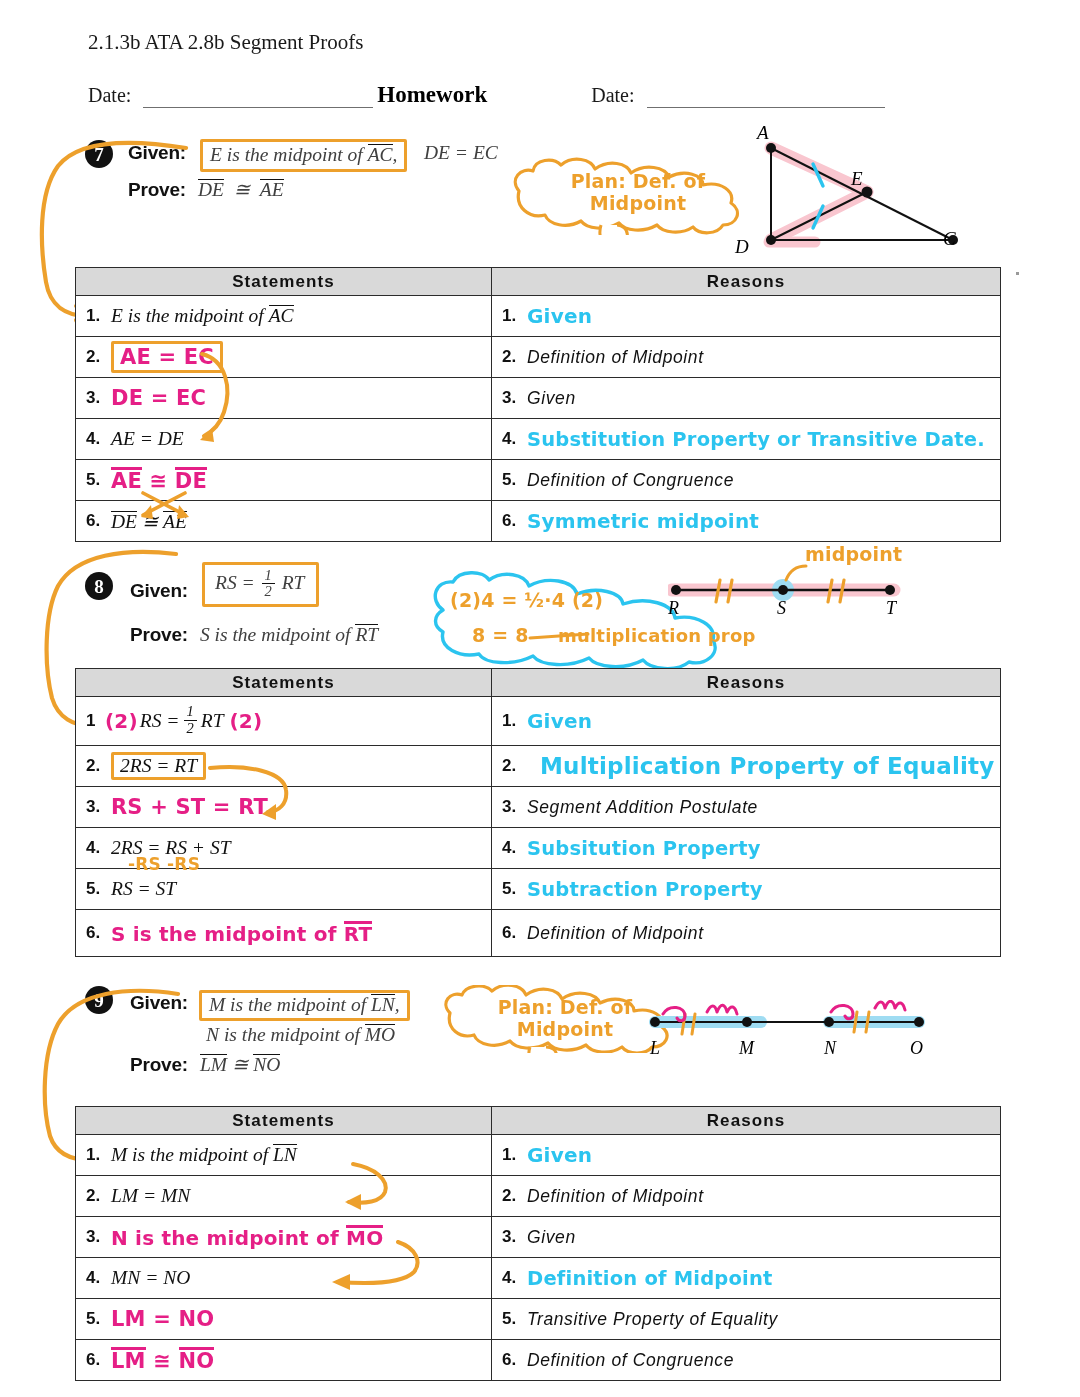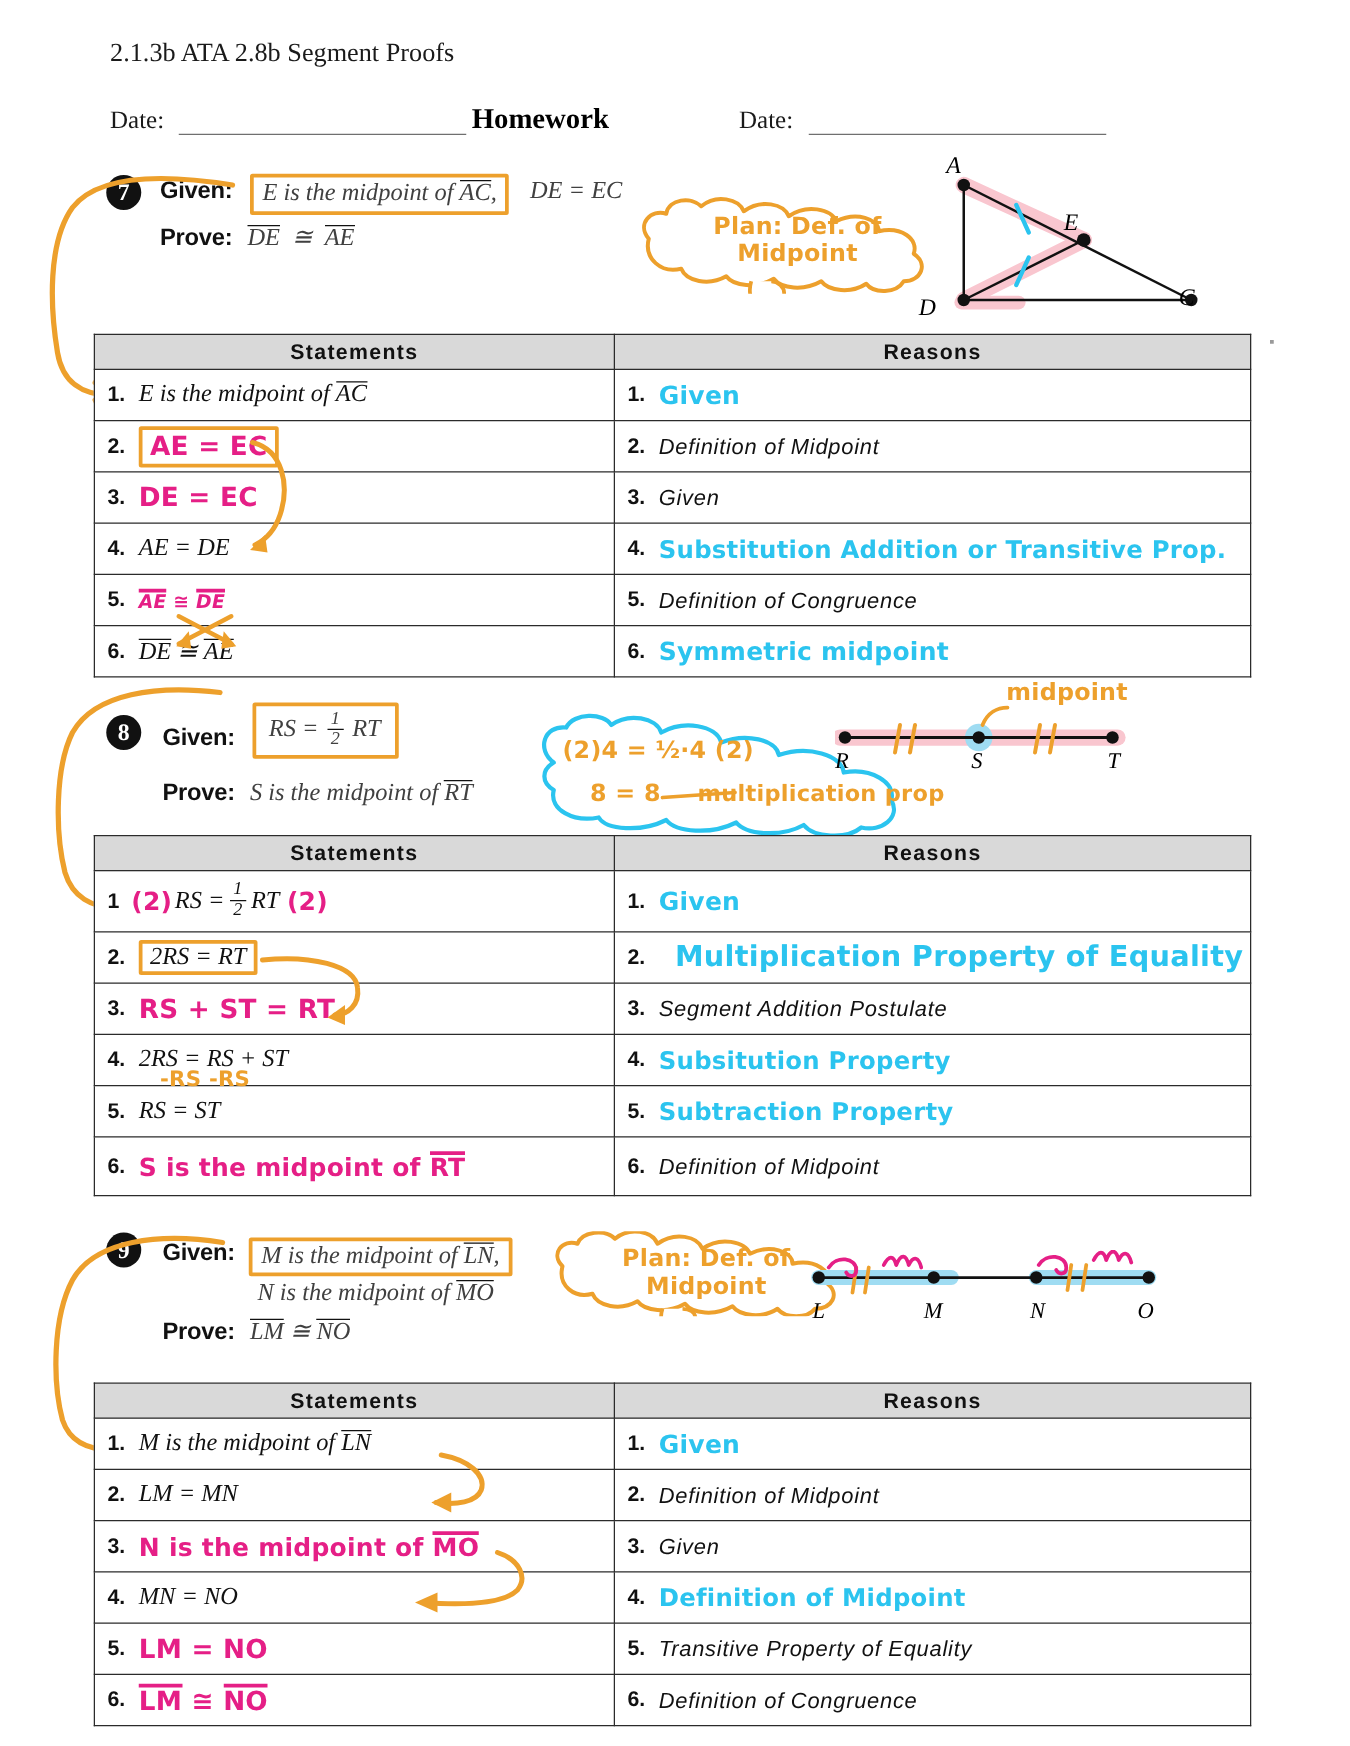--- a/index.html
+++ b/index.html
@@ -289,30 +289,30 @@
   <tr>
     <td>
       <div class="cell-inner">
         <span class="rownum">4.</span>
         <span class="printed-serif">AE = DE</span>
       </div>
     </td>
     <td>
       <div class="cell-inner">
         <span class="rownum">4.</span>
-        <span class="hand hand-cyan" style="font-size:19.5px;">Substitution Addition or Transitive Prop.</span>
+        <span class="hand hand-cyan" style="font-size:19.5px;">Substitution Property or Transitive Date.</span>
       </div>
     </td>
   </tr>
 
   <tr>
     <td>
       <div class="cell-inner">
         <span class="rownum">5.</span>
-        <span class="hand hand-pink" style="font-size:15px;font-style:italic;">
+        <span class="hand hand-pink" style="font-size:21px;">
           <span class="ovl-hand">AE</span> ≅ <span class="ovl-hand">DE</span>
         </span>
       </div>
     </td>
     <td>
       <div class="cell-inner">
         <span class="rownum">5.</span>
         <span class="printed">Definition of Congruence</span>
       </div>
     </td>

